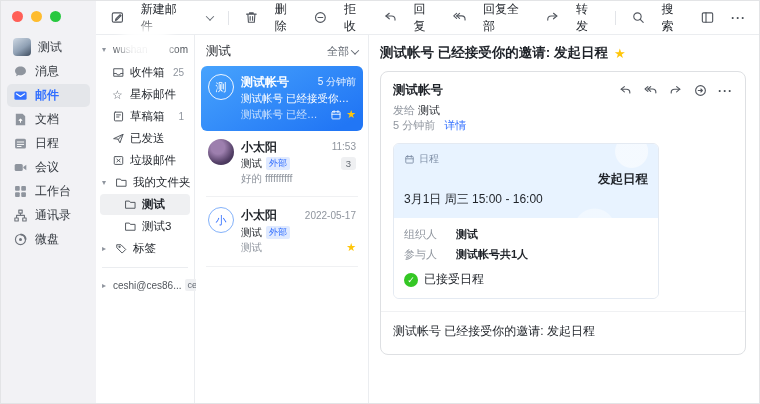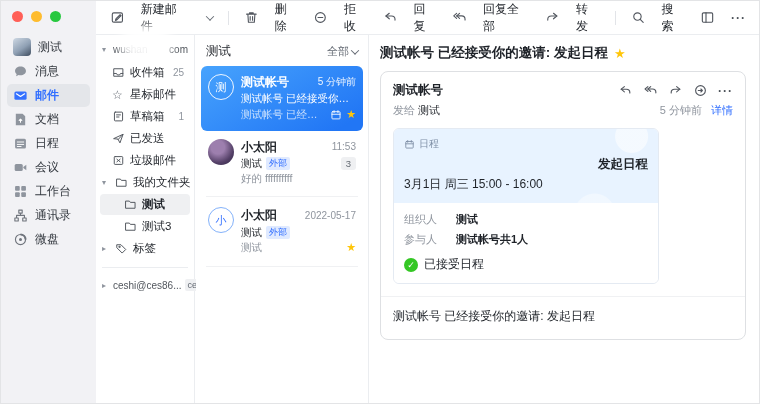--- a/index.html
+++ b/index.html
@@ -70,21 +70,21 @@
   .msg-sep { height:1px; background:#f0f1f3; margin:2px 10px; }
   .cal-mini { width:12px; height:12px; flex:none; margin-left:auto; }
   
   .main { position:absolute; left:369px; top:34px; width:390px; height:370px; background:#fff; padding:9px 14px 0 10px; }
   .m-title { font-size:13.5px; font-weight:bold; display:flex; align-items:center; gap:6px; }
   .m-title .star { font-size:13px; }
   .card { margin-top:9px; border:1px solid #dee0e3; border-radius:8px; padding:10px 12px 0; }
   .card-head { display:flex; justify-content:space-between; align-items:center; }
   .c-sender { font-weight:bold; font-size:12.5px; }
   .c-actions { display:flex; align-items:center; gap:10px; color:#4c5259; }
-  .card-sub { display:flex; justify-content:space-between; margin-top:4px; font-size:11px; }
+  .card-sub { display:flex; justify-content:space-between; margin-top:4px; font-size:11px;flex-direction:column; }
   .gray { color:#8f959e; } .dark { color:#1f2329; } .blue { color:#3370ff; }
   .invite { width:266px; border:1px solid #e4eaf2; border-radius:6px; overflow:hidden; margin-top:10px; }
   .inv-top { background-color:#e8f3ff; padding:8px 10px 10px;
     background-image:radial-gradient(circle at 90% 10%, rgba(255,255,255,.55) 0 16px, transparent 17px),
                      radial-gradient(circle at 76% 115%, rgba(255,255,255,.4) 0 20px, transparent 21px); }
   .inv-kind { display:flex; align-items:center; gap:4px; font-size:10px; color:#7f8fa6; }
   .inv-title { font-weight:bold; font-size:12.5px; margin-top:5px;text-align:right; }
   .inv-time { font-size:12px; margin-top:3px; }
   .inv-bottom { padding:9px 10px 10px; background:#fff; }
   .inv-row { display:flex; gap:10px; font-size:11px; margin-bottom:5px; }

